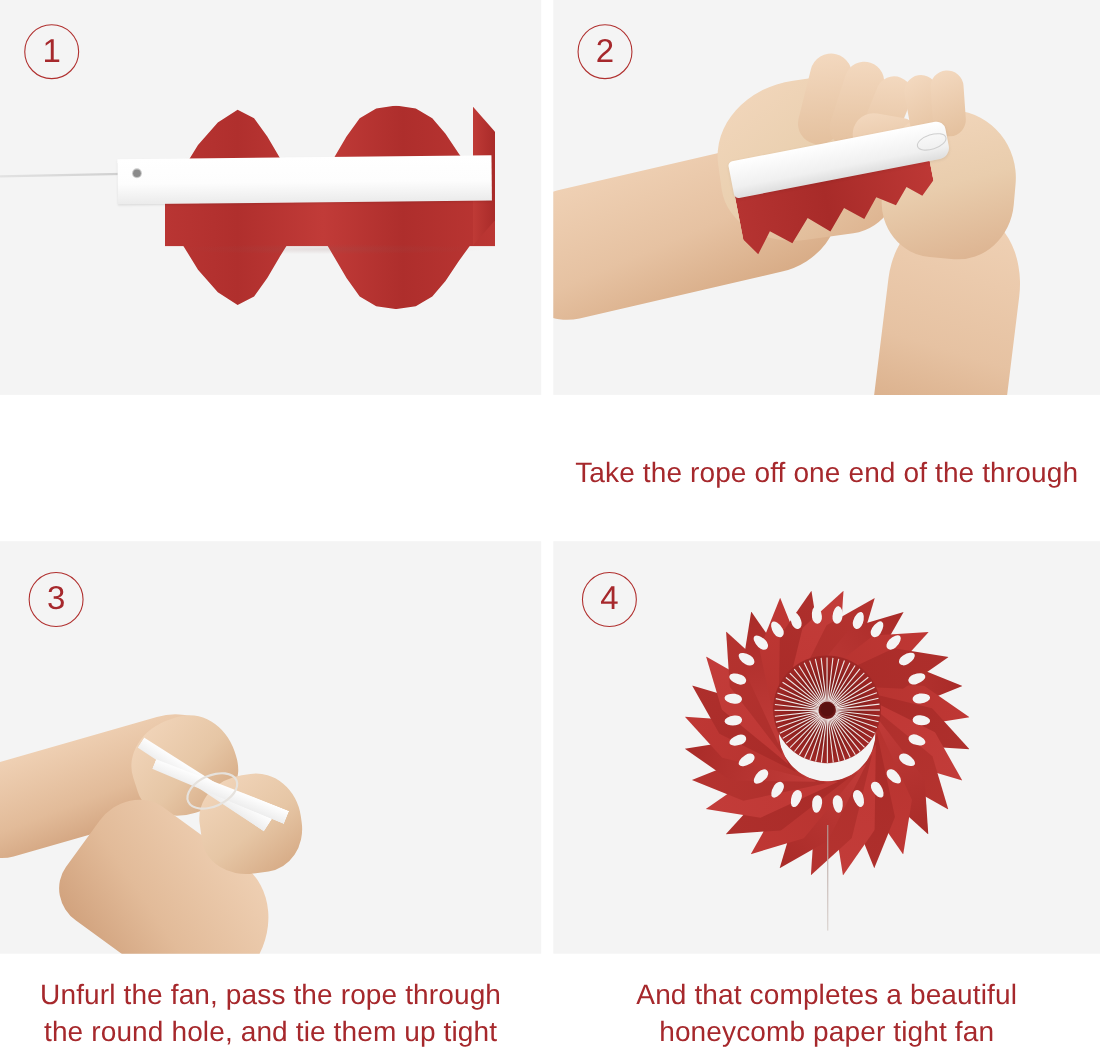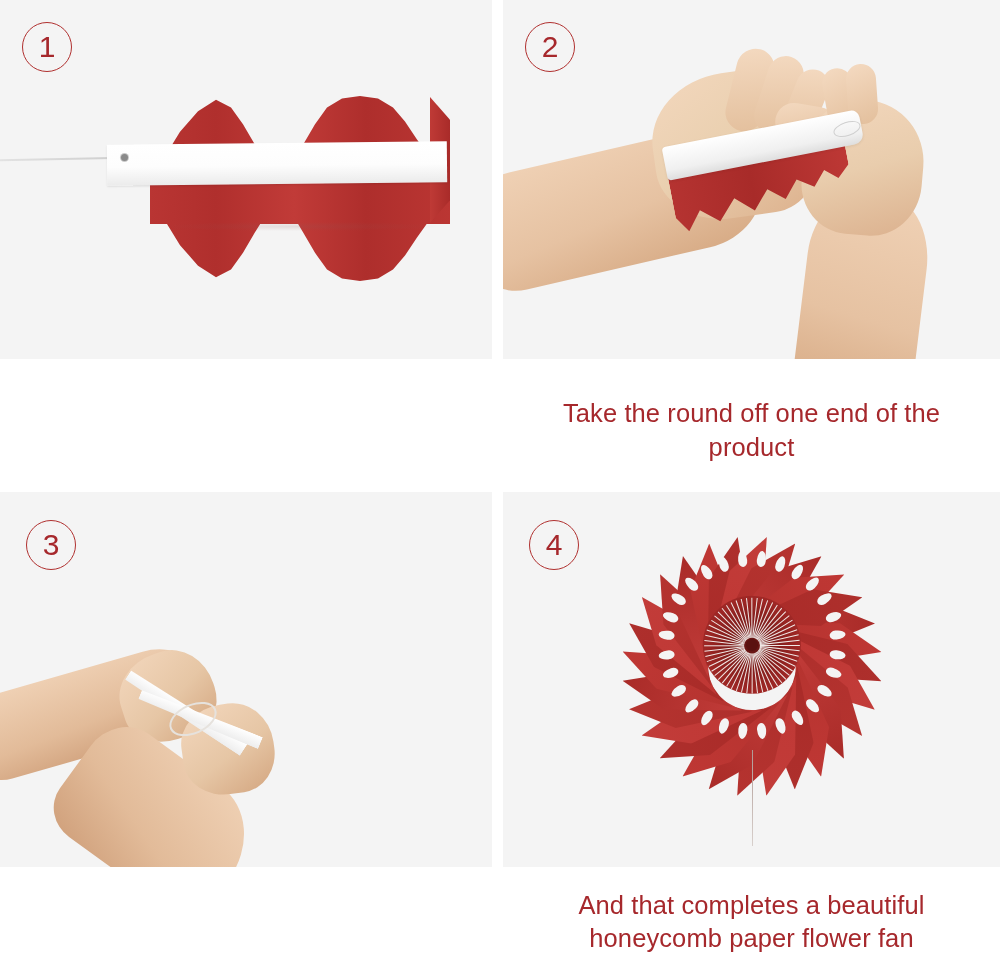--- a/index.html
+++ b/index.html
@@ -427,35 +427,36 @@
           <div class="finger f1"></div>
           <div class="finger f2"></div>
           <div class="finger f3"></div>
           <div class="finger thumb-l"></div>
           <div class="hand-right"></div>
           <div class="finger fr1"></div>
           <div class="finger fr2"></div>
           <div class="rope2"></div>
         </div>
       </div>
-      <div class="caption">Take the round off one end of the product</div>
+      <div class="caption">Take the rope off one end of the through</div>
     </div>
 
     <div class="step-cell row2">
       <div class="photo">
         <div class="badge">3</div>
         <div class="fan fan3-pos" id="fan3"></div>
         <div class="strip3 strip3a"></div>
         <div class="strip3 strip3b"></div>
         <div class="rope3"></div>
         <div class="arm3-upper"></div>
         <div class="hand3-upper"></div>
         <div class="arm3-lower"></div>
         <div class="hand3-lower"></div>
       </div>
+      <div class="caption">Unfurl the fan, pass the rope through the round hole, and tie them up tight</div>
     </div>
 
     <div class="step-cell row2">
       <div class="photo">
         <div class="badge">4</div>
         <div class="hang-string"></div>
         <div class="fan fan4-pos" id="fan4">
             <div class="pleat" style="width: 123px; height: 42.7818px; transform: rotate(0deg) translateY(-50%);">
               <div class="petal" style="background: linear-gradient(90deg, rgb(194, 60, 57), rgb(169, 43, 40));"></div>
             </div>
@@ -621,17 +622,17 @@
             <div class="fan-slit" style="width: 40.344px; height: 1.3px; opacity: 0.95; transform: rotate(315deg) translateX(7.872px);"></div>
             <div class="fan-slit" style="width: 40.344px; height: 1.3px; opacity: 0.95; transform: rotate(321.429deg) translateX(7.872px);"></div>
             <div class="fan-slit" style="width: 40.344px; height: 1.3px; opacity: 0.95; transform: rotate(327.857deg) translateX(7.872px);"></div>
             <div class="fan-slit" style="width: 40.344px; height: 1.3px; opacity: 0.95; transform: rotate(334.286deg) translateX(7.872px);"></div>
             <div class="fan-slit" style="width: 40.344px; height: 1.3px; opacity: 0.95; transform: rotate(340.714deg) translateX(7.872px);"></div>
             <div class="fan-slit" style="width: 40.344px; height: 1.3px; opacity: 0.95; transform: rotate(347.143deg) translateX(7.872px);"></div>
             <div class="fan-slit" style="width: 40.344px; height: 1.3px; opacity: 0.95; transform: rotate(353.571deg) translateX(7.872px);"></div>
             <div class="fan-hub"></div>
           </div>
       </div>
-      <div class="caption">And that completes a beautiful honeycomb paper flower fan</div>
+      <div class="caption">And that completes a beautiful honeycomb paper tight fan</div>
     </div>
 
   </div>
 </div>
 
 </body></html>

